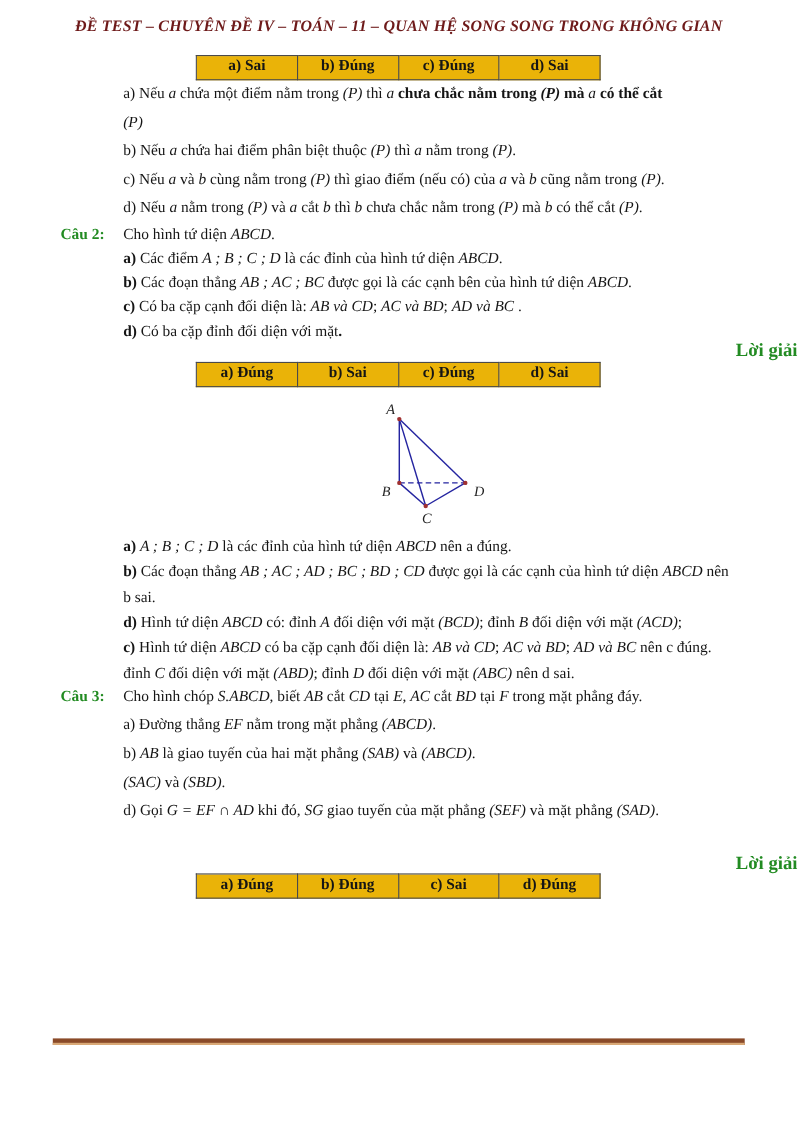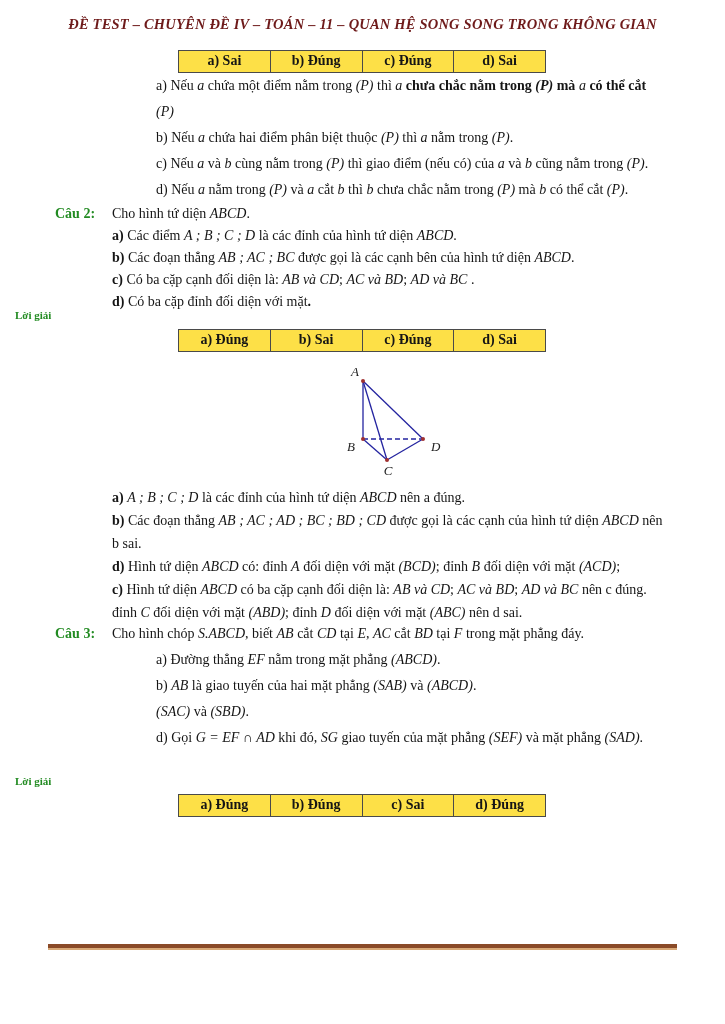--- a/index.html
+++ b/index.html
@@ -2,28 +2,28 @@
 <html style="--c-title: #6e1a1a; --c-accent: #228b22; --c-figline: #2424a0; --c-figdot: #a03030; --c-ruledark: #8a4a28; --c-rulelight: #d9a977;"><head>
 <meta charset="utf-8">
 <style>
   html,body{margin:0;padding:0;background:#ffffff;}
   .page{position:relative;width:725px;height:951px;background:#ffffff;overflow:hidden;
         font-family:"Liberation Serif","DejaVu Serif",serif;font-size:14px;color:#151515;}
   .title{position:absolute;top:16px;left:0;right:0;text-align:center;font-weight:bold;font-style:italic;
          font-size:14.5px;color:var(--c-title,#6e1a1a);letter-spacing:.2px;}
   .ans{position:absolute;left:178px;width:368px;border-collapse:collapse;table-layout:fixed;}
   .ans td{border:1.5px solid #4a4a4a;width:25%;text-align:center;font-weight:bold;font-size:14px;
-          padding:1px 13px 2px;height:18px;background:#fde047;}
+          padding:1px 13px 2px;height:18px;background:#eab308;}
   .block{position:absolute;left:112px;width:578px;}
   .ln{margin:0;padding:0;white-space:nowrap;}
-  .lh26{line-height:26px;margin-left:44px;} .lh24{line-height:24px;} .lh22{line-height:22px;} .lh23{line-height:23px;}
+  .lh26{line-height:26px;} .lh24{line-height:24px;} .lh22{line-height:22px;} .lh23{line-height:23px;}
   .st-i{font-style:italic;} .st-b{font-weight:bold;} .st-bi{font-weight:bold;font-style:italic;}
   .qlabel{position:absolute;left:55px;font-weight:bold;font-size:14px;line-height:24px;
           color:var(--c-accent,#228b22);}
-  .sol-head{position:absolute;left:15px;right:0;text-align:left;font-weight:bold;font-size:11px;
+  .sol-head{position:absolute;left:0;right:0;text-align:right;font-weight:bold;font-size:17px;
             color:var(--c-accent,#228b22);}
   .fig{position:absolute;left:330px;top:364px;}
   .fig line{stroke:var(--c-figline,#2424a0);stroke-width:1.3;}
   .fig .dash{stroke-dasharray:5 3;}
   .fig circle{fill:var(--c-figdot,#a03030);}
   .fig text{font-family:"Liberation Serif",serif;font-style:italic;font-size:13px;fill:#222;}
   .footer-rule{position:absolute;left:48px;top:944px;width:629px;height:4px;
                background:var(--c-ruledark,#8a4a28);border-bottom:2px solid var(--c-rulelight,#d9a977);}
   .page-num{position:absolute;top:955px;right:48px;font-weight:bold;font-size:13.5px;color:#111;}
   .credit{position:absolute;top:984px;left:0;right:0;text-align:left;font-weight:bold;

